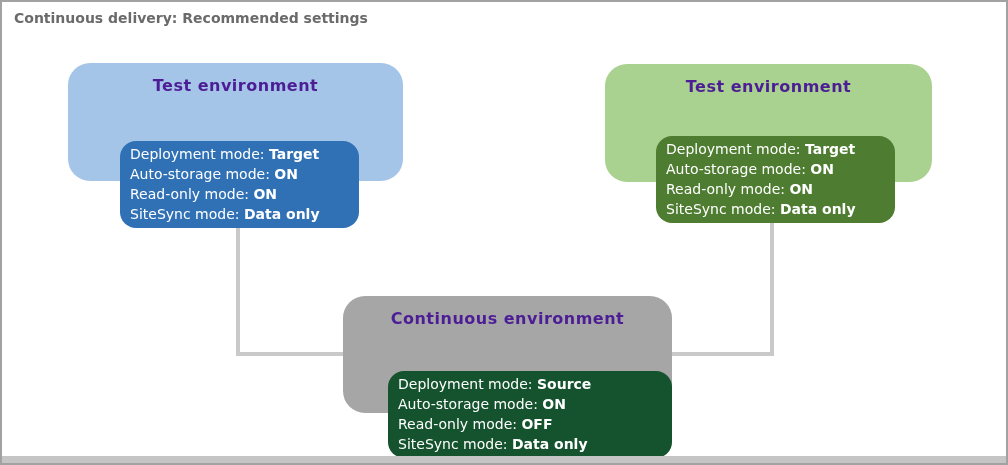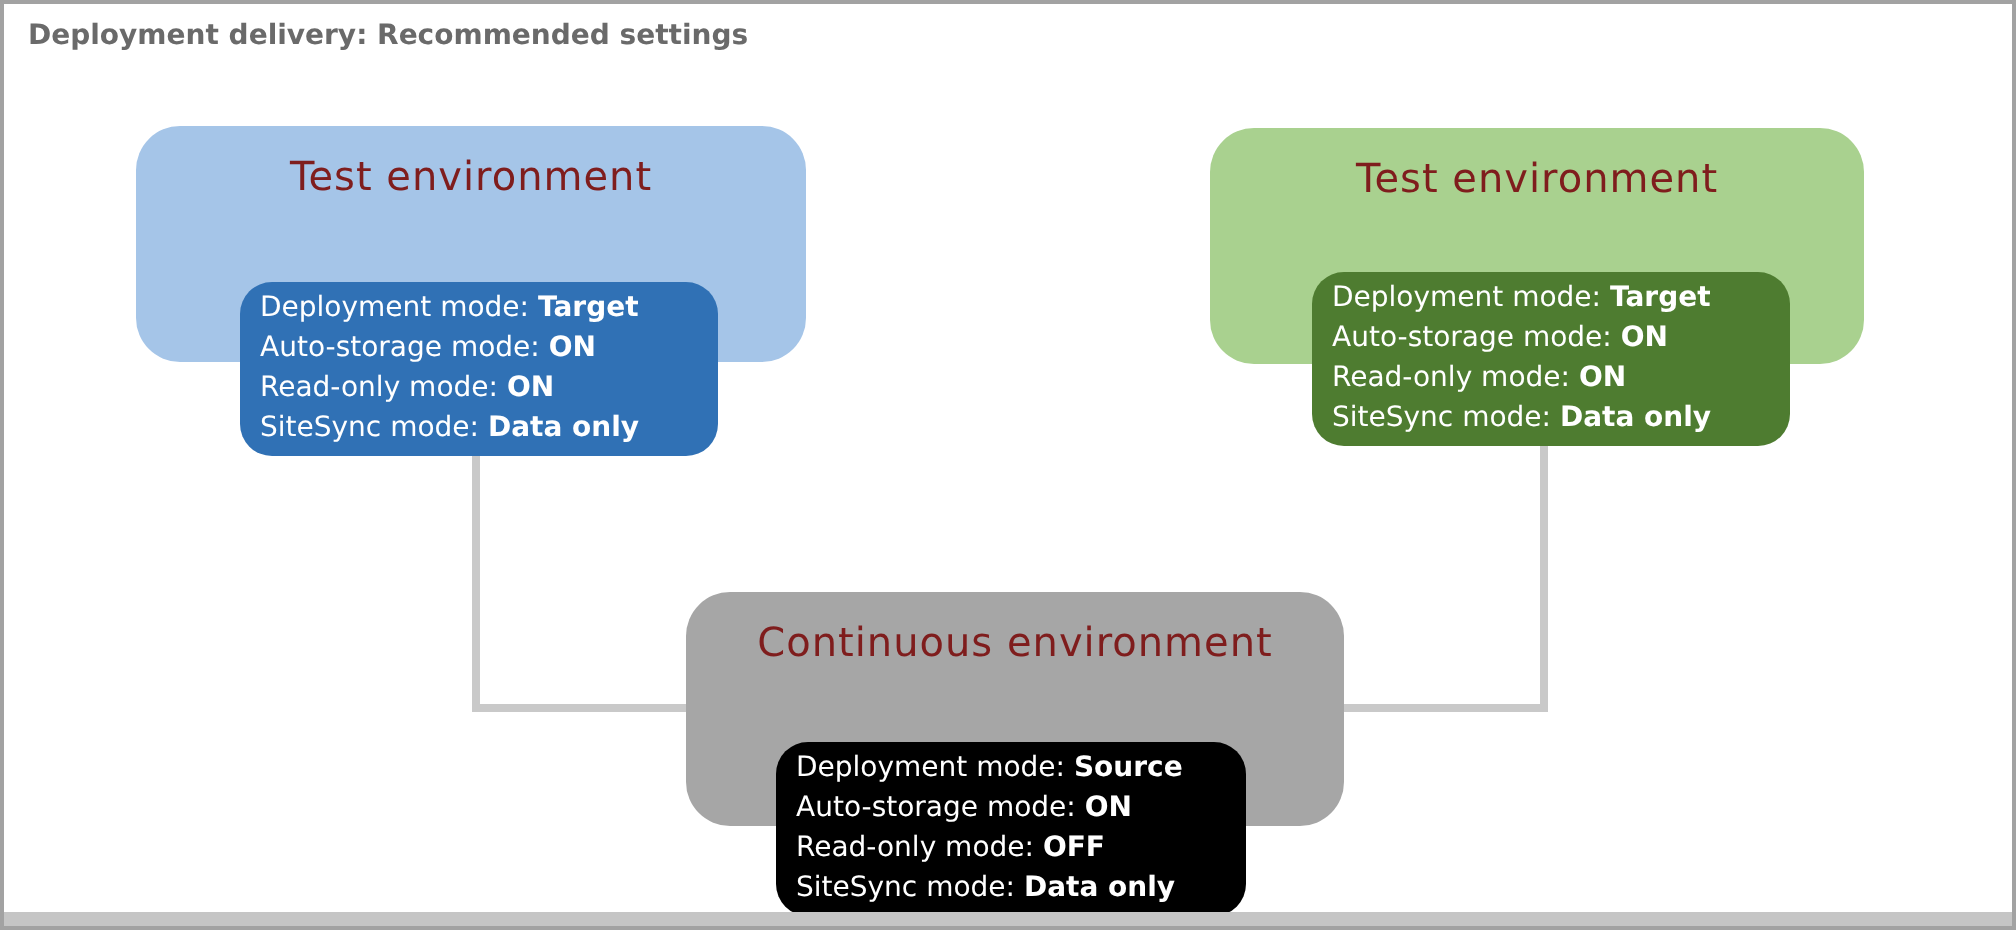--- a/index.html
+++ b/index.html
@@ -27,59 +27,59 @@
     left: 0; top: 0;
     z-index: 0;
   }
   .env-card {
     position: absolute;
     border-radius: 22px;
     z-index: 1;
     text-align: center;
   }
   .env-title {
-    font-size: 20px;
-    font-weight: normal;
-    color: #7f1d1d;
+    font-size: 16px;
+    font-weight: bold;
+    color: #4c1d95;
     padding-top: 13px;
     letter-spacing: 0.5px;
   }
   .card-test { left: 66px; top: 61px; width: 335px; height: 118px; background: #a5c5e8; }
   .card-live { left: 603px; top: 62px; width: 327px; height: 118px; background: #a9d18f; }
   .card-dev  { left: 341px; top: 294px; width: 329px; height: 117px; background: #a6a6a6; }
   .panel {
     position: absolute;
     border-radius: 16px;
     z-index: 2;
     color: #ffffff;
     font-size: 14px;
     line-height: 20px;
     padding: 3px 10px 4px 10px;
     box-sizing: border-box;
     white-space: nowrap;
     margin-top: 24px;
   }
   .panel-test { left: 118px; top: 115px; width: 239px; background: #3071b5; }
   .panel-live { left: 654px; top: 110px; width: 239px; background: #4e7c30; }
-  .panel-dev  { left: 386px; top: 345px; width: 235px; background: #000000; }
+  .panel-dev  { left: 386px; top: 345px; width: 284px; background: #14532d; }
   .setting-row strong { font-weight: bold; }
   .bottom-bar {
     position: absolute;
     left: 0; right: 0; bottom: 0;
     height: 7px;
     background: #c5c5c5;
     z-index: 4;
   }
 </style>
 </head>
 <body>
 
 <div class="frame">
 
-  <div class="page-title">Deployment delivery: Recommended settings</div>
+  <div class="page-title">Continuous delivery: Recommended settings</div>
 
   <svg class="arrows" width="1004" height="461" viewBox="0 0 1004 461">
     <g>
       <polyline points="341,352 236,352 236,211" fill="none" stroke="#c9c9c9" stroke-width="4"></polyline>
       <polygon points="228,214 244,214 236,199" fill="#c9c9c9"></polygon>
     </g>
     <g>
       <polyline points="669,352 770,352 770,210" fill="none" stroke="#c9c9c9" stroke-width="4"></polyline>
       <polygon points="762,213 778,213 770,198" fill="#c9c9c9"></polygon>
     </g>

